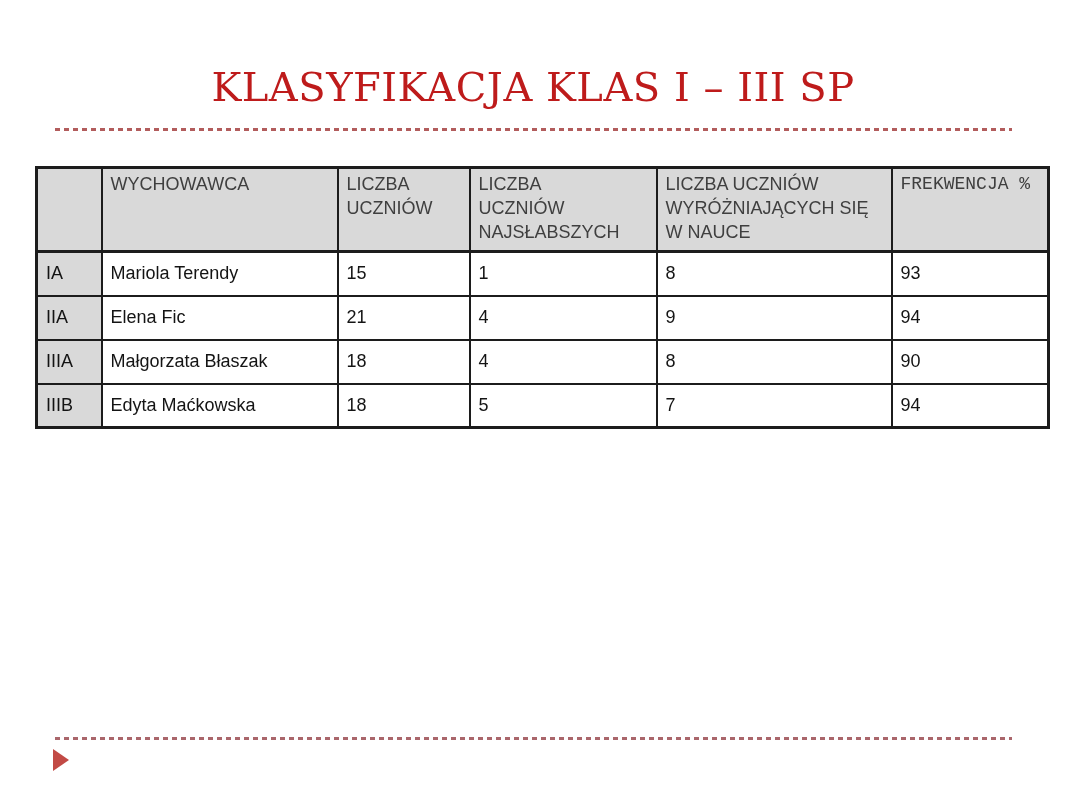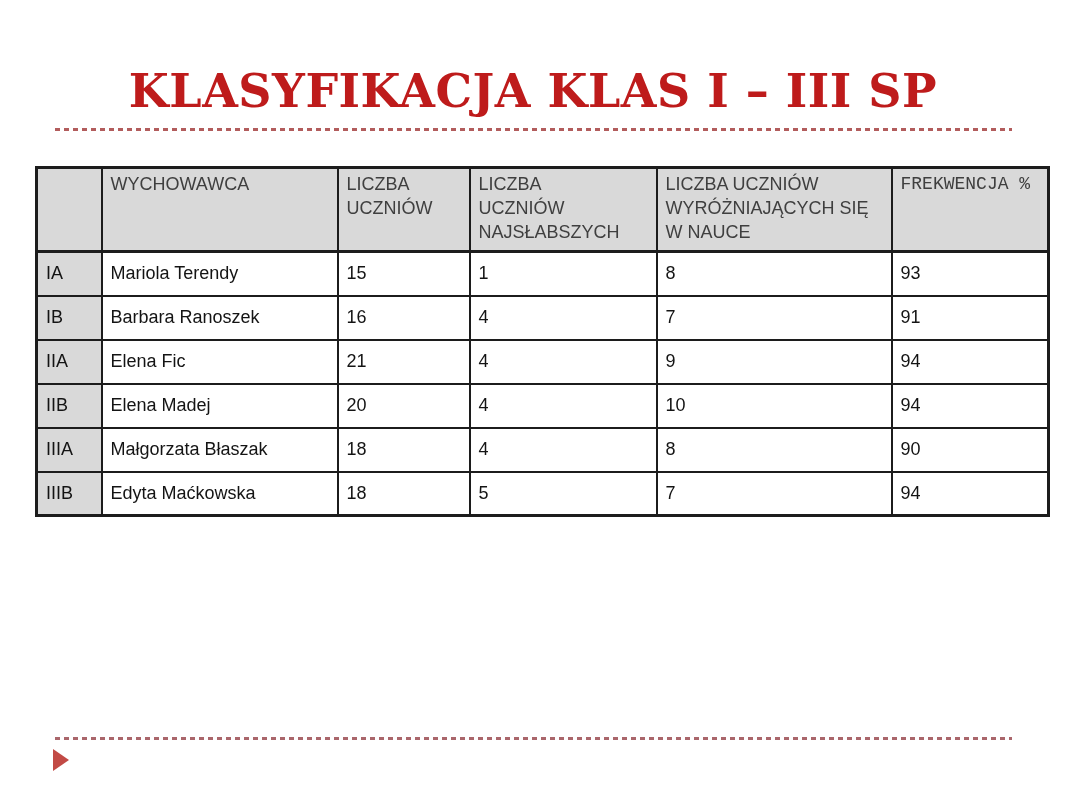--- a/index.html
+++ b/index.html
@@ -12,22 +12,22 @@
     font-family: "Liberation Sans", sans-serif;
   }
   .title {
     position: absolute;
     top: 64px;
     left: 0;
     width: 100%;
     margin: 0;
     text-align: center;
     font-family: "DejaVu Serif", serif;
-    font-weight: bold;
-    font-size: 46px;
+    font-weight: normal;
+    font-size: 40px;
     letter-spacing: 0.5px;
     color: var(--title-color);
     white-space: nowrap;
   }
   .rule {
     position: absolute;
     left: 55px;
     width: 957px;
     height: 3px;
     background: repeating-linear-gradient(to right, var(--rule-color) 0 5px, transparent 5px 9px);
@@ -127,41 +127,25 @@
     <tbody>
       <tr>
         <td class="c-label">IA</td>
         <td>Mariola Terendy</td>
         <td>15</td>
         <td>1</td>
         <td>8</td>
         <td>93</td>
       </tr>
       <tr>
-        <td class="c-label">IB</td>
-        <td>Barbara Ranoszek</td>
-        <td>16</td>
-        <td>4</td>
-        <td>7</td>
-        <td>91</td>
-      </tr>
-      <tr>
         <td class="c-label">IIA</td>
         <td>Elena Fic</td>
         <td>21</td>
         <td>4</td>
         <td>9</td>
-        <td>94</td>
-      </tr>
-      <tr>
-        <td class="c-label">IIB</td>
-        <td>Elena Madej</td>
-        <td>20</td>
-        <td>4</td>
-        <td>10</td>
         <td>94</td>
       </tr>
       <tr>
         <td class="c-label">IIIA</td>
         <td>Małgorzata Błaszak</td>
         <td>18</td>
         <td>4</td>
         <td>8</td>
         <td>90</td>
       </tr>

